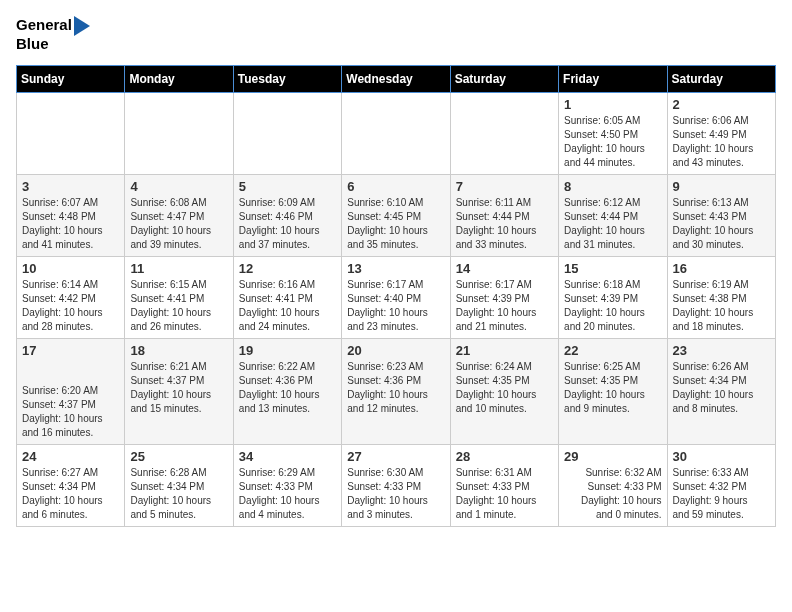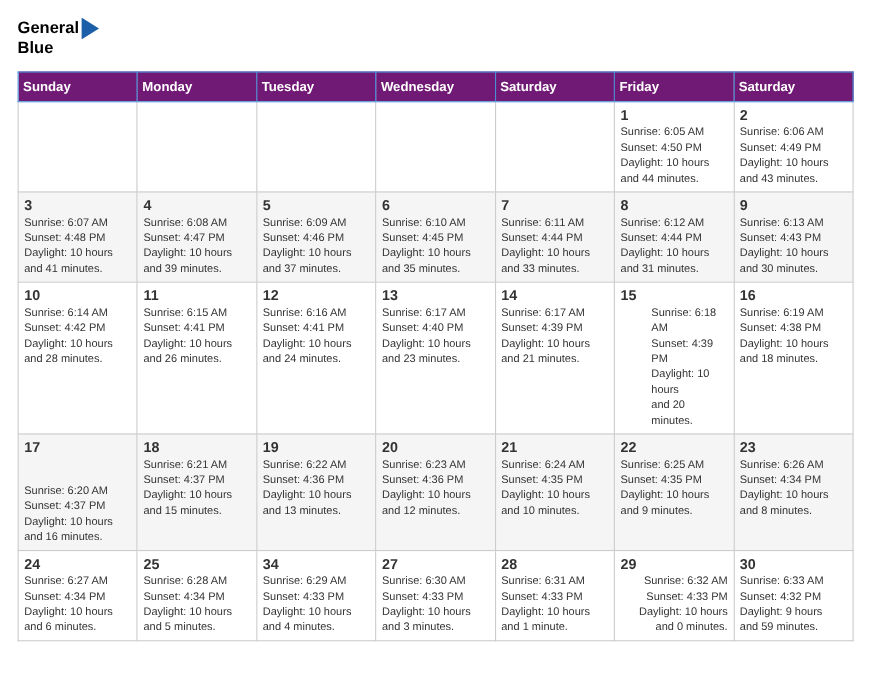--- a/index.html
+++ b/index.html
@@ -32,21 +32,21 @@
     .location-title {
       font-size: 16px;
       color: #555;
     }
     table {
       width: 100%;
       border-collapse: collapse;
       table-layout: fixed;
     }
     thead tr th {
-      background-color: #701a75;
+      background-color: #000000;
       color: #fff;
       font-size: 12px;
       font-weight: bold;
       padding: 6px 4px;
       text-align: left;
       border: 1px solid #4a8dd5;
     }
     tbody tr td {
       border: 1px solid #ccc;
       vertical-align: top;
@@ -208,21 +208,21 @@
         </td>
         <td>
           <span class="day-number">14</span>
           <div class="day-info" style="white-space: pre-line;">Sunrise: 6:17 AM
 Sunset: 4:39 PM
 Daylight: 10 hours
 and 21 minutes.</div>
         </td>
         <td>
           <span class="day-number">15</span>
-          <div class="day-info" style="white-space: pre-line; margin-left: 28px;">Sunrise: 6:18 AM
+          <div class="day-info" style="white-space: pre-line;">Sunrise: 6:18 AM
 Sunset: 4:39 PM
 Daylight: 10 hours
 and 20 minutes.</div>
         </td>
         <td>
           <span class="day-number">16</span>
           <div class="day-info" style="white-space: pre-line;">Sunrise: 6:19 AM
 Sunset: 4:38 PM
 Daylight: 10 hours
 and 18 minutes.</div>

